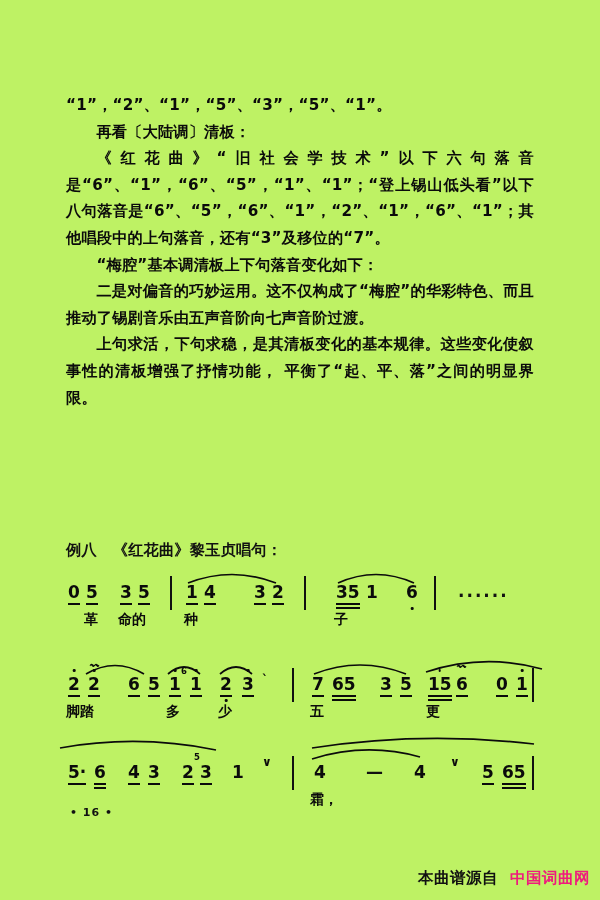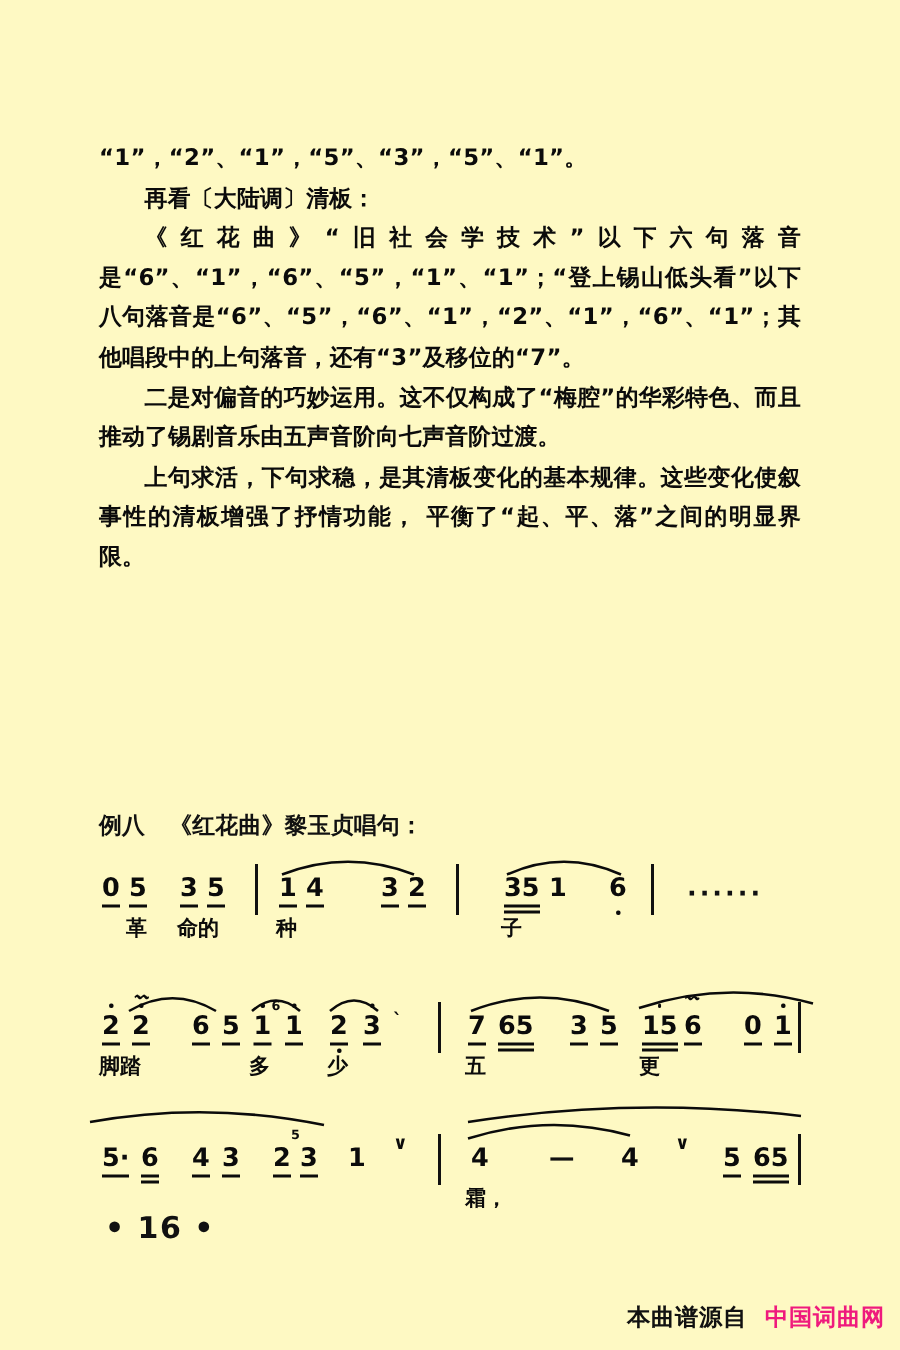--- a/index.html
+++ b/index.html
@@ -12,21 +12,21 @@
     height: 900px;
     position: relative;
     overflow: hidden;
     font-family: "DejaVu Sans", sans-serif;
     color: #111111;
   }
 
   .page {
     position: absolute;
     inset: 0;
-    background: #fef9c3;
+    background: #bef264;
   }
 
   
   .prose {
     position: absolute;
     left: 66px;
     top: 92px;
     width: 468px;
   }
   .para {
@@ -165,21 +165,21 @@
     font-size: 17px;
     font-weight: 700;
     letter-spacing: 2px;
   }
 
   
   .page-number {
     position: absolute;
     left: 70px;
     top: 806px;
-    font-size: 20px;
+    font-size: 11px;
     font-weight: 600;
     letter-spacing: 1px;
   }
   .watermark {
     position: absolute;
     right: 10px;
     top: 868px;
     font-size: 15.5px;
     font-weight: 700;
     letter-spacing: 0.5px;
@@ -190,20 +190,21 @@
 </style>
 </head>
 <body>
 
 <div class="page">
 
   <div class="prose">
     <p class="para">“1”，“2”、“1”，“5”、“3”，“5”、“1”。</p>
     <p class="para indent">再看〔大陆调〕清板：</p>
     <p class="para indent">《红花曲》“旧社会学技术”以下六句落音是“6”、“1”，“6”、“5”，“1”、“1”；“登上锡山低头看”以下八句落音是“6”、“5”，“6”、“1”，“2”、“1”，“6”、“1”；其他唱段中的上句落音，还有“3”及移位的“7”。</p>
+    <p class="para indent">“梅腔”基本调清板上下句落音变化如下：</p>
     <p class="para indent">二是对偏音的巧妙运用。这不仅构成了“梅腔”的华彩特色、而且推动了锡剧音乐由五声音阶向七声音阶过渡。</p>
     <p class="para indent">上句求活，下句求稳，是其清板变化的基本规律。这些变化使叙事性的清板增强了抒情功能， 平衡了“起、平、落”之间的明显界限。</p>
   </div>
 
   <div class="example-title">
     <span class="ex-label">例八</span><span>《红花曲》黎玉贞唱句：</span>
   </div>
 
   <div class="staff" id="staff-1">
 

